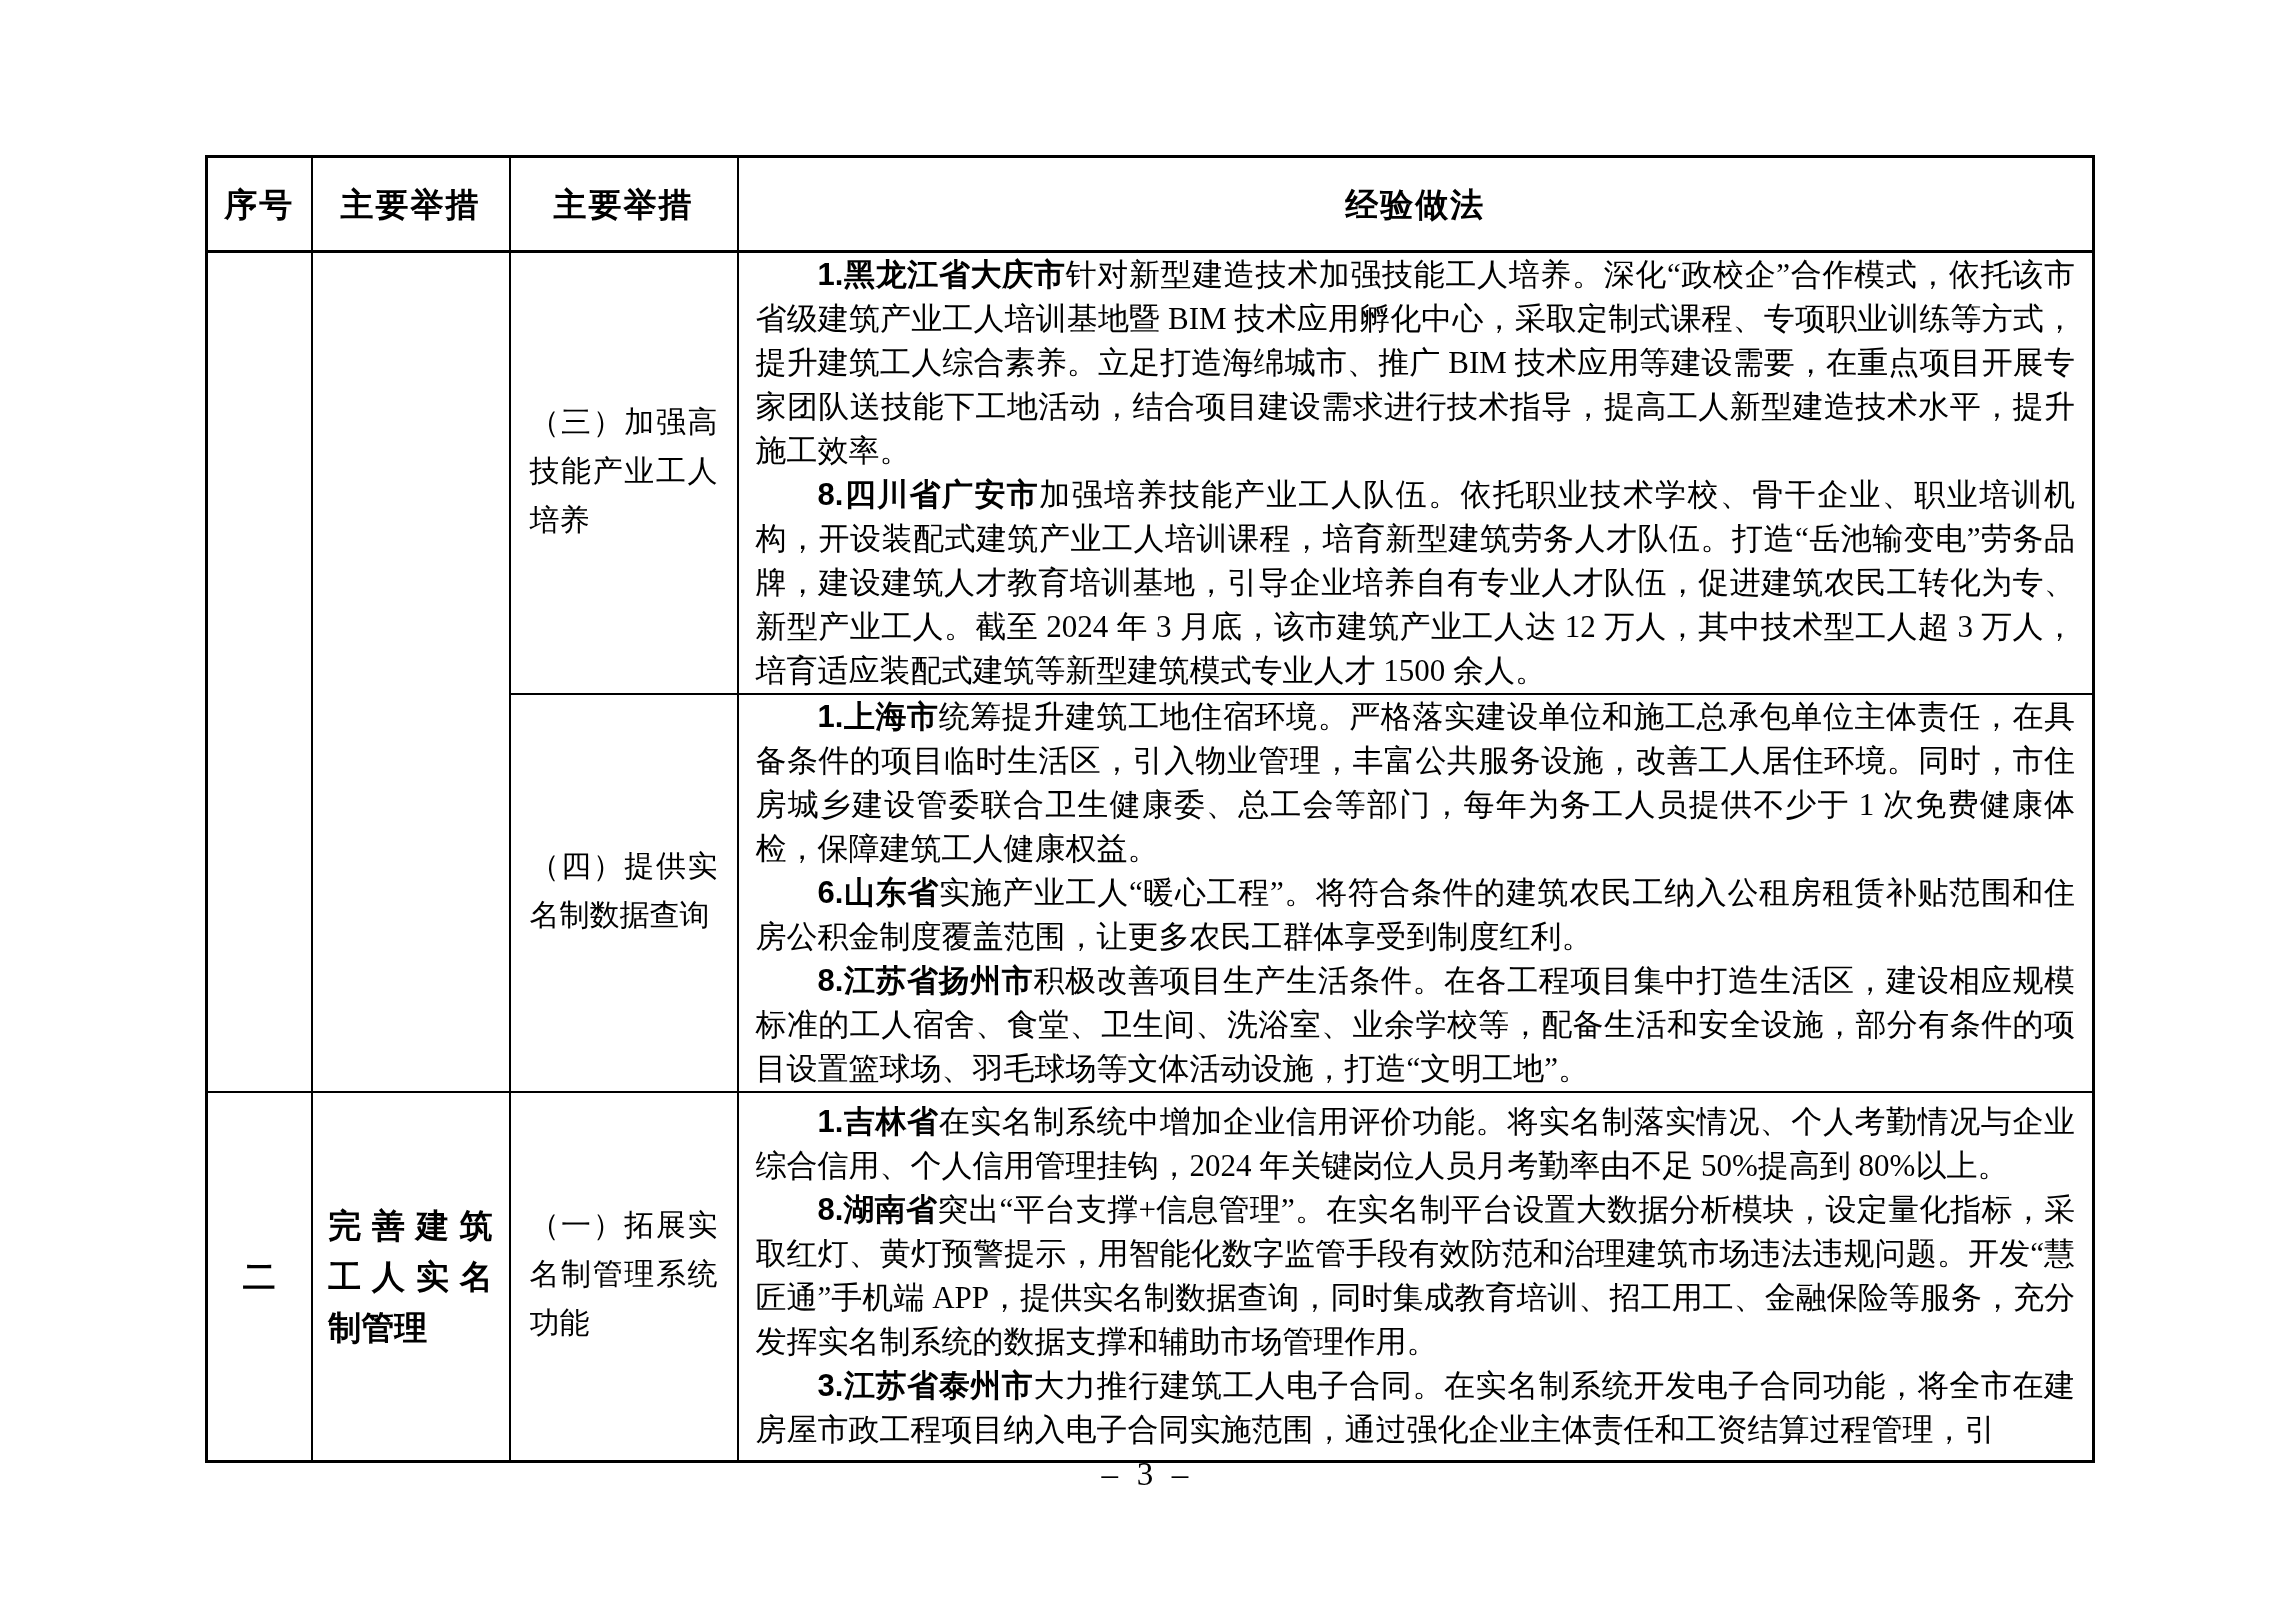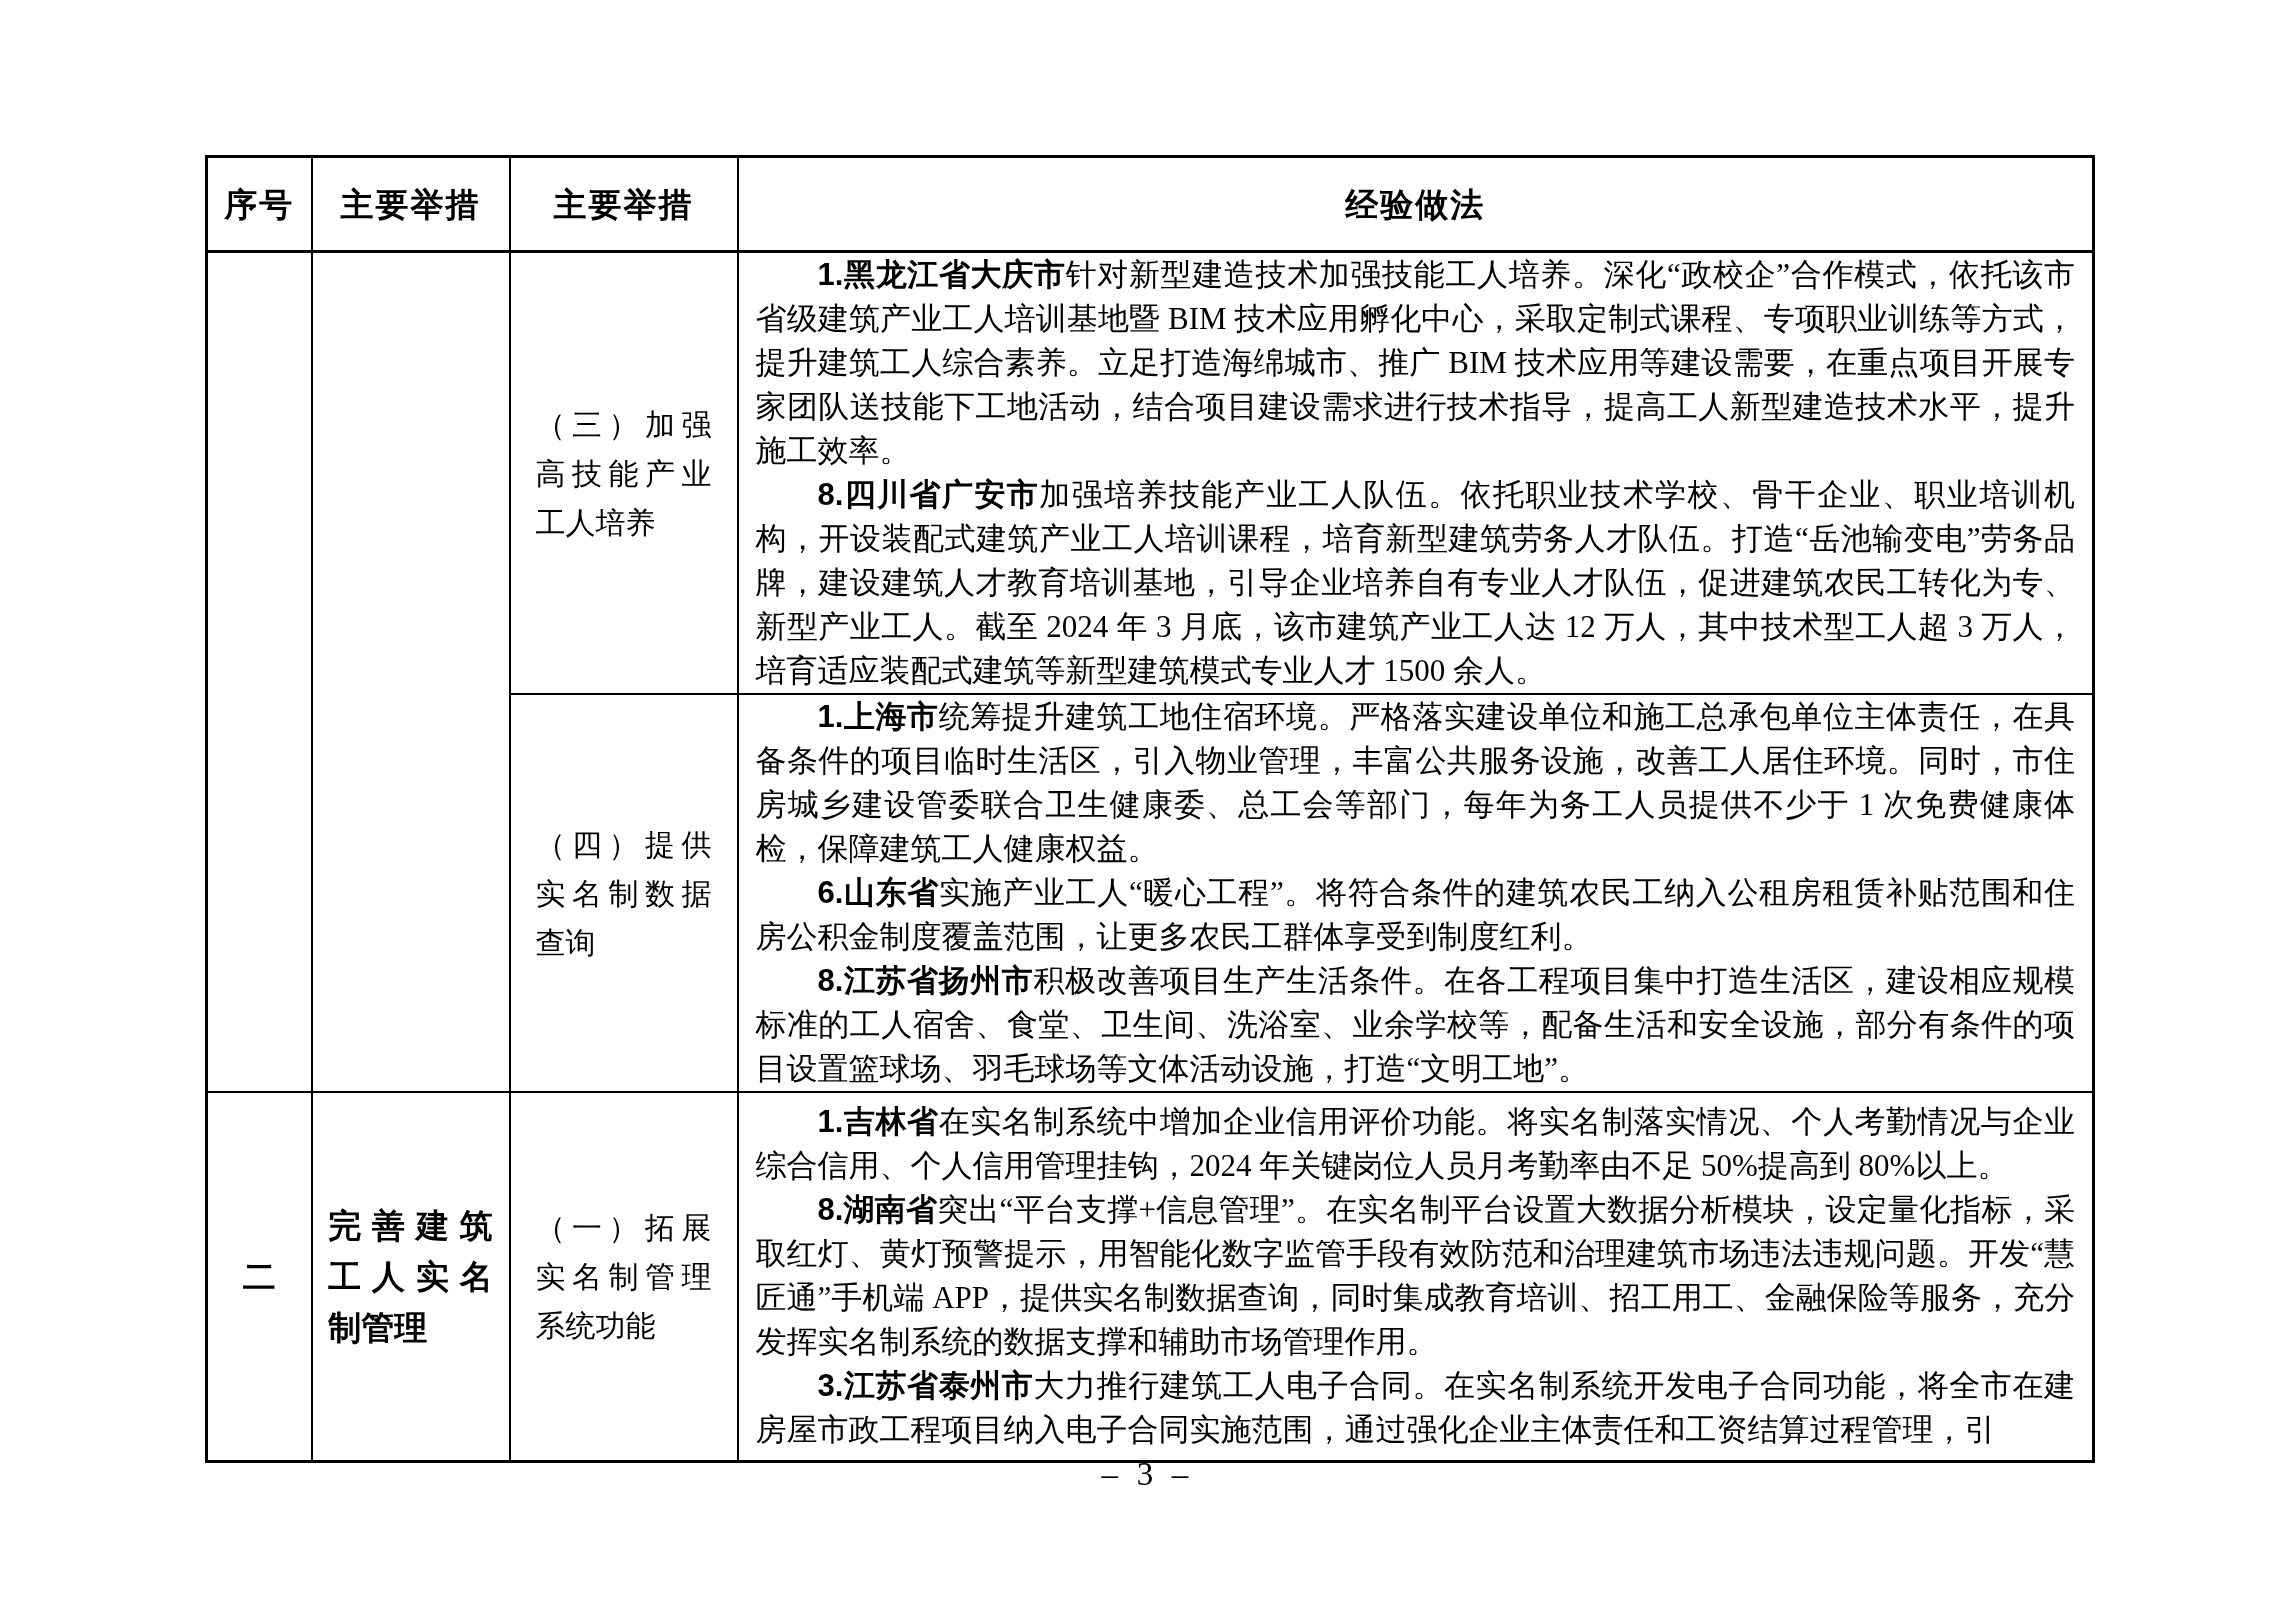--- a/index.html
+++ b/index.html
@@ -44,23 +44,23 @@
   }
   td.task-cell {
     font-family: "Liberation Sans", sans-serif;
     font-weight: bold;
     font-size: 33px; line-height: 51px;
     padding: 0 15.7px;
     text-align: justify;
     margin-top: 40px;
   }
   td.measure-cell {
-    font-family: Liberation Serif, serif;
+    font-family: Liberation Mono, monospace;
     font-size: 30px; line-height: 49px;
-    padding: 0 25px;
+    padding: 0 19px;
     text-align: justify;
   }
   td.practice-cell {
     font-family: "Liberation Serif", serif;
     font-size: 31px; line-height: 44px;
     padding: 0 17px;
     text-align: justify;
   }
   td.practice-cell p { margin: 0; text-indent: 62px; }
   .practice-lead {

